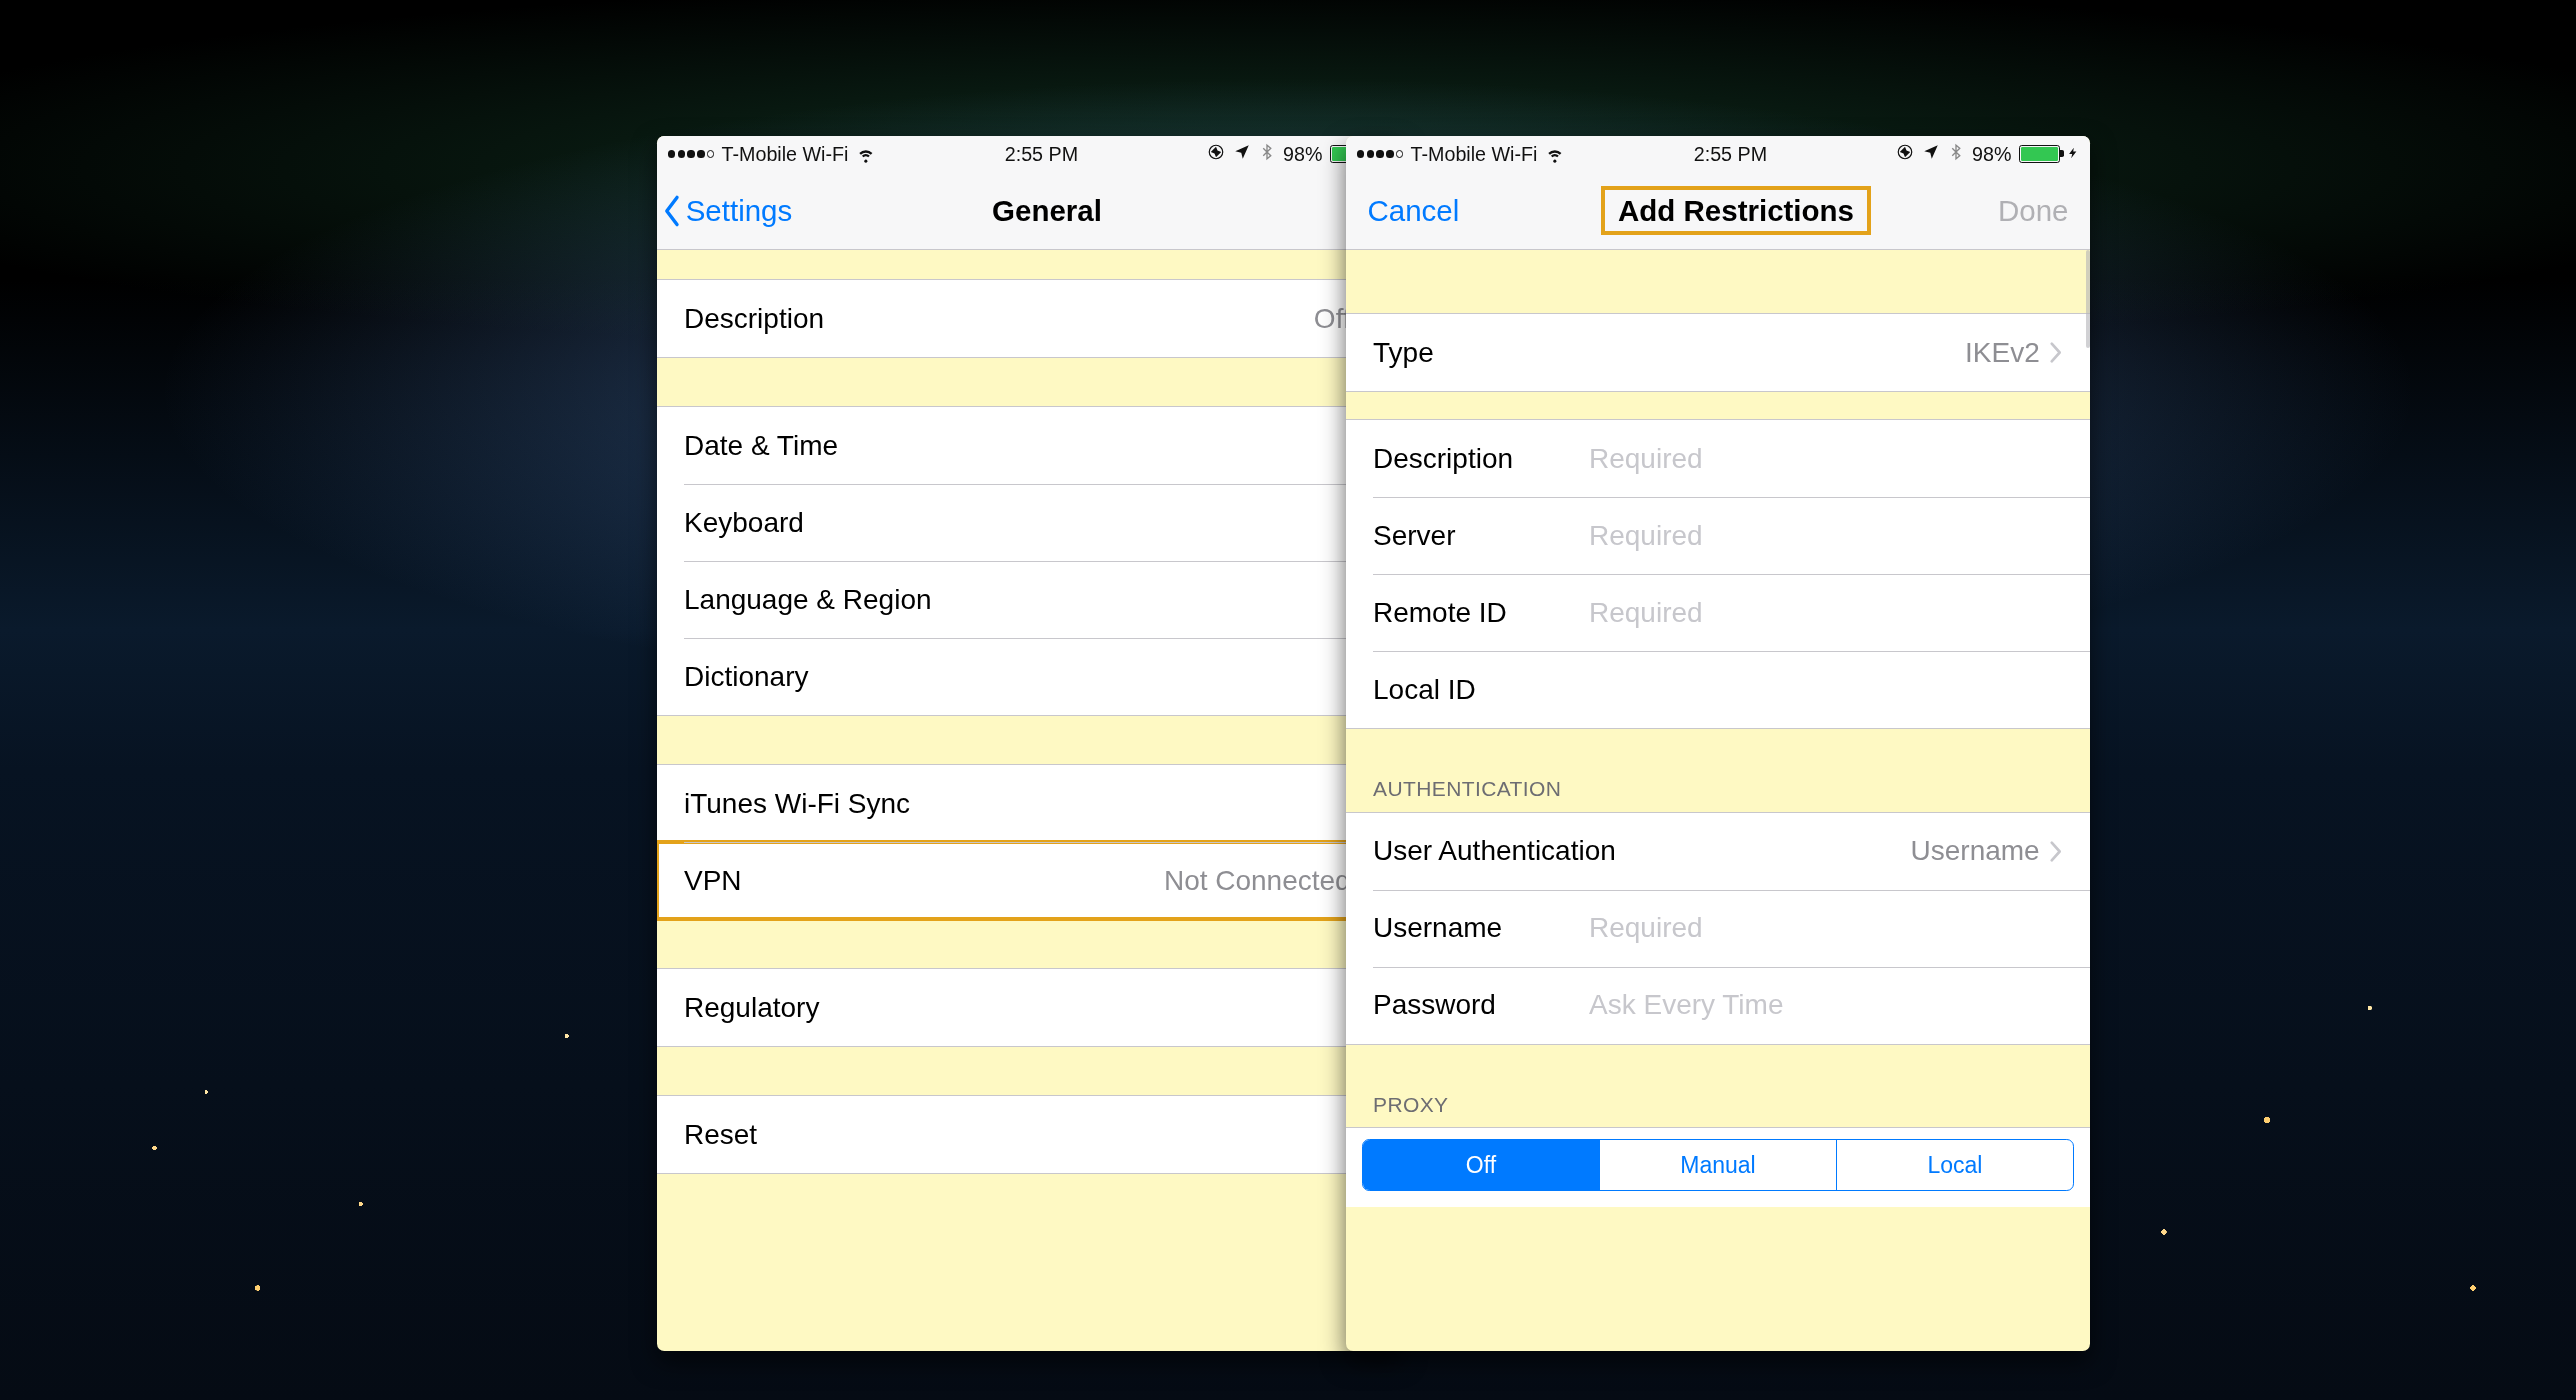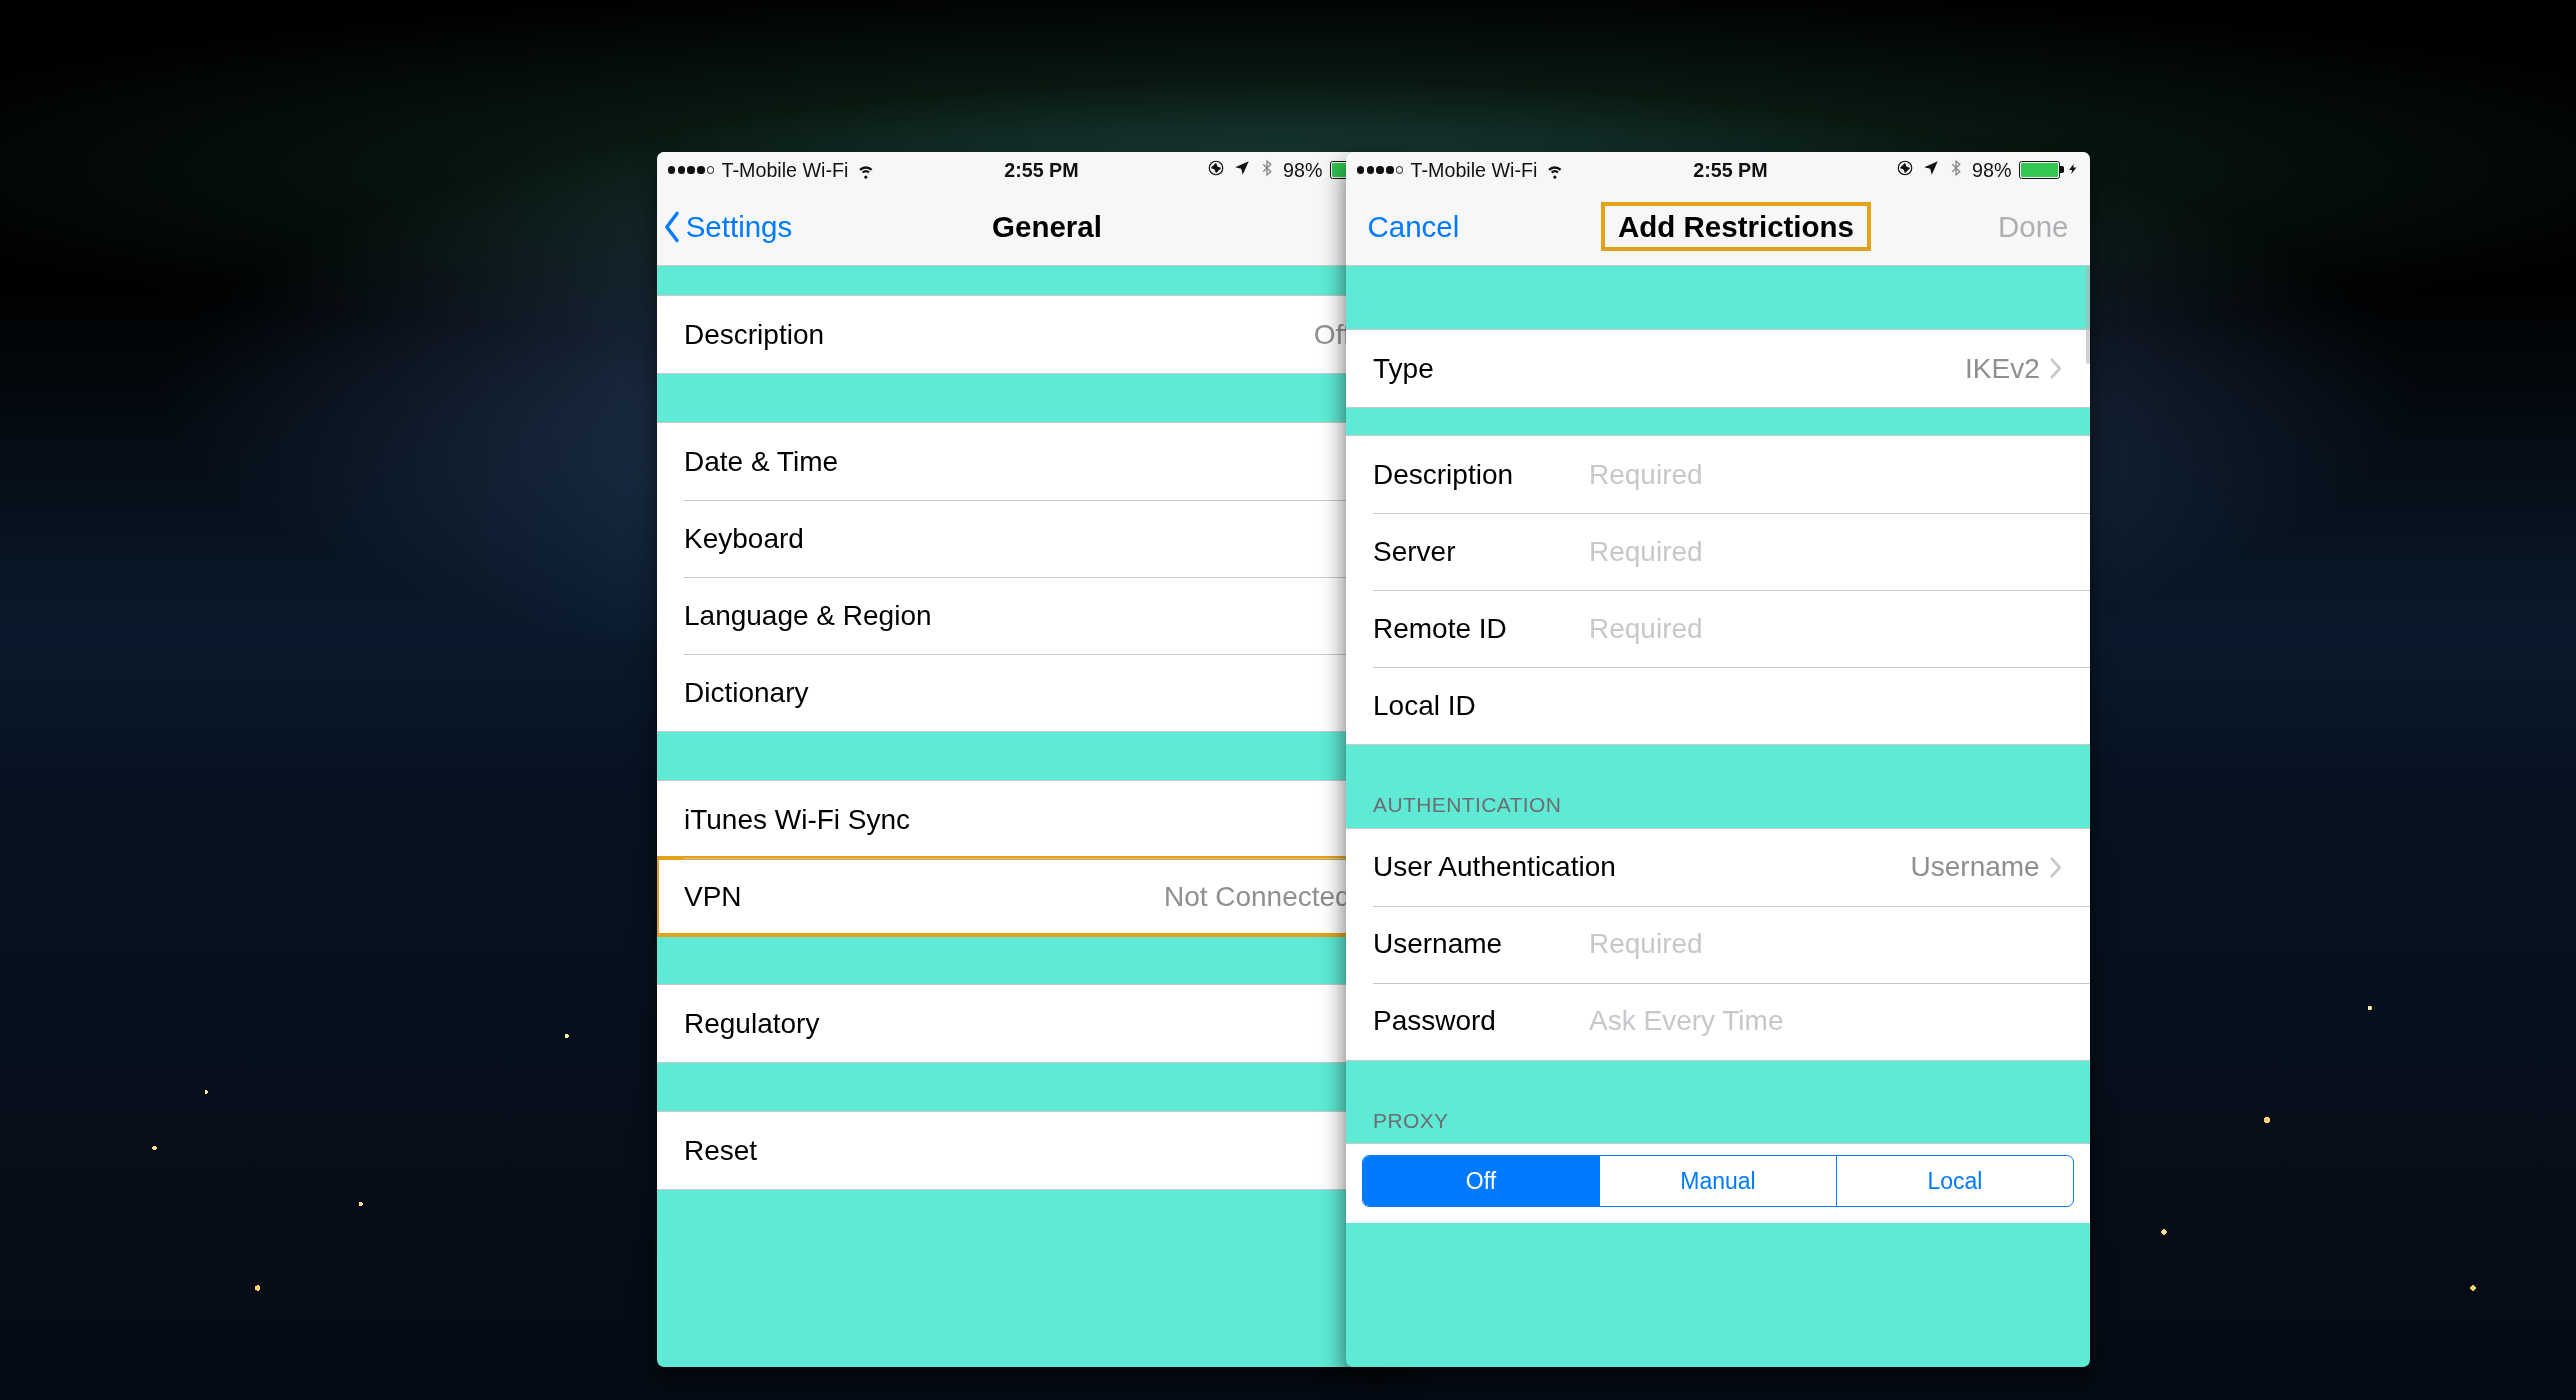--- a/index.html
+++ b/index.html
@@ -23,22 +23,22 @@
       radial-gradient(4.5px 4.5px at 84% 88%, #ffd88a 60%, transparent 61%),
       radial-gradient(2.7px 2.7px at 78% 68%, #ffe6a6 60%, transparent 61%),
       radial-gradient(3.6px 3.6px at 70% 95%, #ffcf70 60%, transparent 61%),
       radial-gradient(3.6px 3.6px at 22% 74%, #ffe6a6 60%, transparent 61%),
       radial-gradient(4.5px 4.5px at 96% 92%, #ffcf70 60%, transparent 61%),
       radial-gradient(2.7px 2.7px at 60% 90%, #ffe6a6 60%, transparent 61%);
     filter:blur(0.5px);
   }
   
   .phone{
-    position:absolute;top:152px;width:744px;height:1215px;
-    background:#5eead4;border-radius:7.2px;overflow:hidden;
+    position:absolute;top:136px;width:744px;height:1215px;
+    background:#fef9c3;border-radius:7.2px;overflow:hidden;
     box-shadow:0 10.7px 25px rgba(0,0,0,.6);
     font-size:28px;color:#000;
   }
   .phone.left{left:657px;}
   .phone.right{left:1346px;}
   
   .status{
     height:36px;background:#f7f7f8;display:flex;align-items:center;
     justify-content:space-between;padding:0 10.7px;font-size:19.7px;color:#111;
   }
@@ -47,21 +47,21 @@
   .dots span{width:7.2px;height:7.2px;border-radius:50%;background:#111;display:inline-block;}
   .dots span.empty{background:transparent;border:1.3px solid #111;box-sizing:border-box;}
   .wifi svg{width:19.7px;height:19.7px;display:block;}
   .sright .ico{width:18px;height:18px;}
   .battery{
     width:39px;height:16px;border:1.4px solid #111;border-radius:2.7px;position:relative;
   }
   .battery:after{content:"";position:absolute;right:-5.4px;top:3.6px;width:3.6px;height:7.2px;background:#111;border-radius:0 1.8px 1.8px 0;}
   .battery .fill{position:absolute;inset:1.3px;border-radius:1.3px;background:#33c752;width:94%;}
   .bolt{width:12.5px;height:16px;}
-  .scenter{font-weight:700;}
+  .scenter{font-weight:400;}
   
   .nav{
     height:77px;background:#f7f7f8;border-bottom:0.9px solid #c8c7cc;
     display:flex;align-items:center;justify-content:center;position:relative;padding-left:36px;
   }
   .nav .title{font-weight:600;font-size:29.5px;}
   .nav .back{
     position:absolute;left:5.4px;top:0;bottom:0;display:flex;align-items:center;
     color:#007aff;font-size:29.5px;gap:1.8px;
   }

